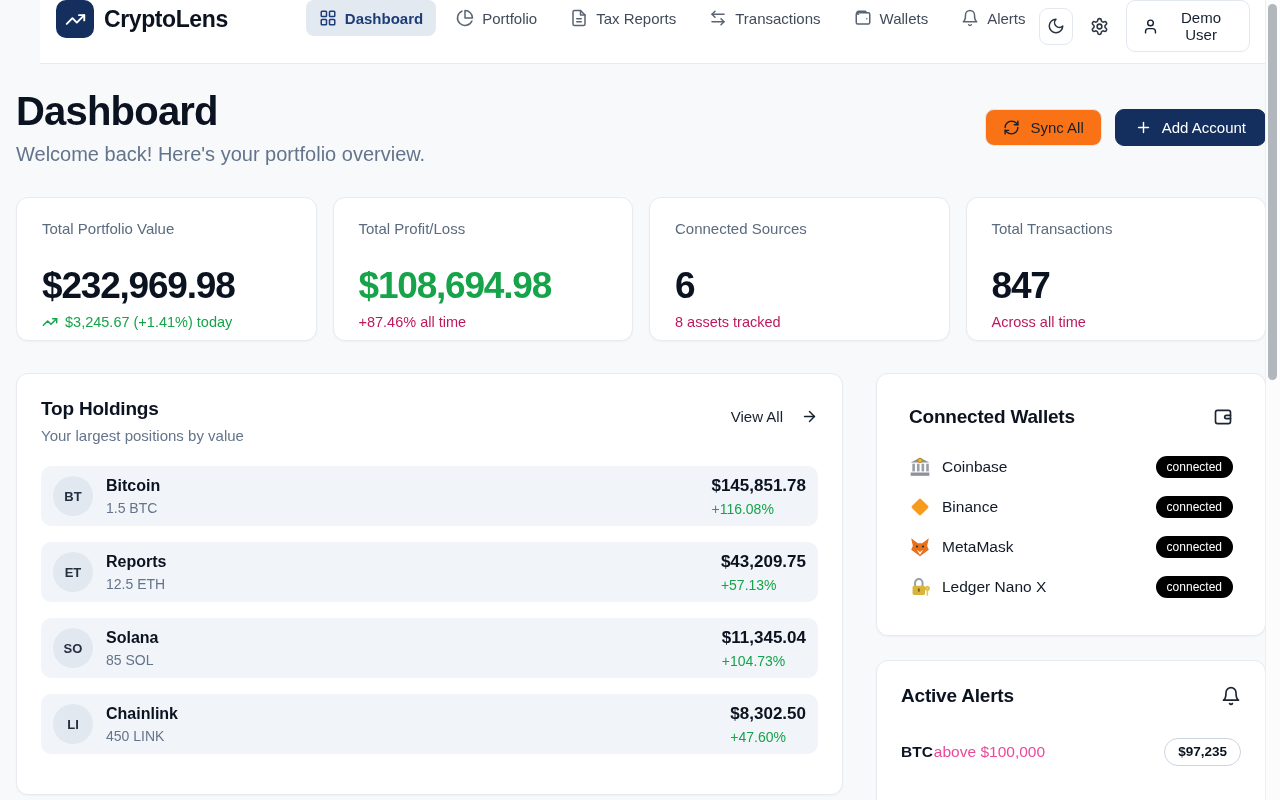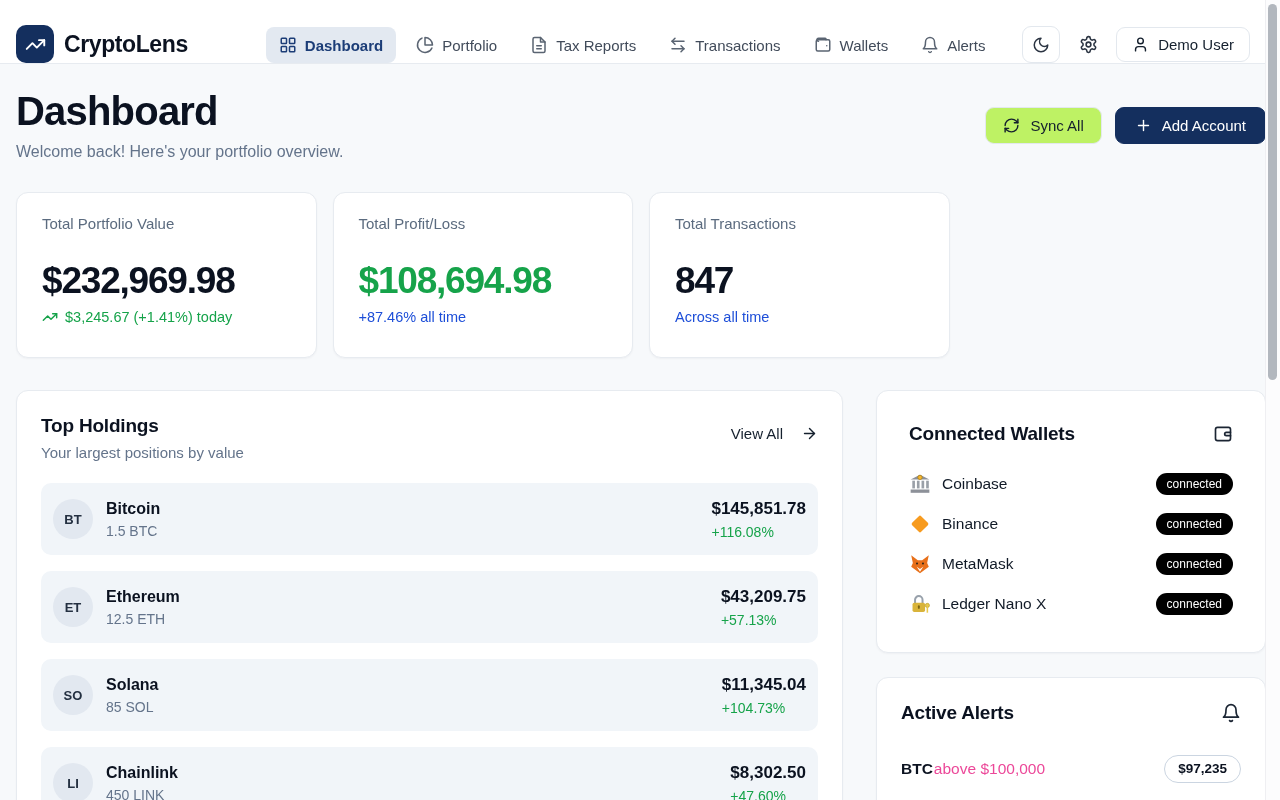--- a/index.html
+++ b/index.html
@@ -9,21 +9,21 @@
     background: #f7f9fb;
     color: #0f172a;
     overflow: hidden;
     position: relative;
   }
   svg { display:block; }
 
   
   .topnav {
     height: 64px; background:#ffffff; border-bottom:1px solid #e7ebf0;
-    display:flex; align-items:flex-end; padding:0 30px 0 16px;
+    display:flex; align-items:flex-start; padding:0 30px 0 16px;margin-left:40px;
   }
   .brand { display:flex; align-items:center; gap:10px; cursor:pointer; }
   .logo {
     width:38px; height:38px; border-radius:10px; background:#142f5e;
     display:flex; align-items:center; justify-content:center; color:#fff;
   }
   .brand-name { font-size:23px; font-weight:700; letter-spacing:-0.4px; color:#0b1220; }
 
   .nav-items { display:flex; align-items:center; gap:7px; margin-left:78px; }
   .nav-item {
@@ -43,62 +43,62 @@
     display:flex; align-items:center; justify-content:center; color:#2b3442; cursor:pointer; }
   .user-btn {
     display:flex; align-items:center; gap:9px; border:1px solid #e3e8ee; border-radius:9px;
     background:#fff; padding:8px 15px; font-size:15px; font-weight:500; color:#15202e; cursor:pointer;
   }
 
   
   .page { padding:25px 14px 0 16px; }
   .page-header { display:flex; justify-content:space-between; align-items:center; }
   h1.page-title { font-size:40px; font-weight:800; letter-spacing:-0.8px; color:#0b1220; }
-  .page-subtitle { font-size:16px; color:#64748b; margin-top:9px; }
+  .page-subtitle { font-size:20px; color:#64748b; margin-top:9px; }
   .btn-row { display:flex; gap:13px; }
   .btn-outline {
-    background:#bef264; border:1px solid #e3e8ee; border-radius:9px; padding:9px 17px;
+    background:#f97316; border:1px solid #e3e8ee; border-radius:9px; padding:9px 17px;
     font-size:15px; font-weight:500; color:#15202e; display:flex; align-items:center; gap:10px; cursor:pointer;
     font-family:inherit;
   }
   .btn-primary {
     background:#142f5e; border:1px solid #142f5e; border-radius:9px; padding:9px 19px;
     font-size:15px; font-weight:500; color:#ffffff; display:flex; align-items:center; gap:10px; cursor:pointer;
     font-family:inherit;
   }
 
   
   .stats-grid { display:grid; grid-template-columns:repeat(4,1fr); gap:16px; margin-top:31px; }
   .stat-card {
     background:#fff; border:1px solid #e7ebf0; border-radius:12px; padding:22px 25px;
-    height:166px; box-shadow:0 1px 2px rgba(16,24,40,.04);
+    height:144px; box-shadow:0 1px 2px rgba(16,24,40,.04);
   }
   .stat-label { font-size:15px; color:#5b6b7f; }
   .stat-value { font-size:37px; font-weight:800; letter-spacing:-1.2px; margin-top:28px; color:#0b1220; }
   .stat-value.green { color:#16a34a; }
-  .stat-sub { font-size:14.5px; color:#1d4ed8; margin-top:7px; display:flex; align-items:center; gap:7px; }
+  .stat-sub { font-size:14.5px; color:#be185d; margin-top:7px; display:flex; align-items:center; gap:7px; }
   .stat-sub.green { color:#16a34a; }
 
   
   .main-grid { display:grid; grid-template-columns:1fr 390px; gap:33px; margin-top:32px; align-items:start; }
   .card {
     background:#fff; border:1px solid #e7ebf0; border-radius:12px;
     box-shadow:0 1px 2px rgba(16,24,40,.04);
   }
 
   
   .holdings-card { padding:24px; }
   .holdings-header { display:flex; justify-content:space-between; align-items:flex-start; margin-bottom:22px; }
   .card-title { font-size:19px; font-weight:700; letter-spacing:-0.2px; color:#0b1220; }
   .card-subtitle { font-size:15px; color:#64748b; margin-top:7px; }
   .view-all { display:flex; align-items:center; gap:18px; font-size:15px; font-weight:500;
     color:#15202e; margin-top:10px; cursor:pointer; }
   .holding-row {
     display:flex; align-items:center; background:#f1f5f9; border-radius:10px;
-    padding:6px 12px; margin-bottom:16px; height:72px; cursor:pointer;
+    padding:6px 12px; margin-bottom:16px; height:60px; cursor:pointer;
   }
   .avatar {
     width:40px; height:40px; border-radius:50%; background:#e2e8f0; flex:none;
     display:flex; align-items:center; justify-content:center;
     font-size:13px; font-weight:700; color:#243041;
   }
   .holding-info { margin-left:13px; }
   .holding-name { font-size:16px; font-weight:600; color:#0b1220; }
   .holding-amount { font-size:14px; color:#64748b; margin-top:5px; }
   .holding-right { margin-left:auto; text-align:left; }
@@ -288,20 +288,25 @@
         </span>
         <span>$3,245.67 (+1.41%) today</span>
       </div>
     </div>
     <div class="stat-card">
       <div class="stat-label">Total Profit/Loss</div>
       <div class="stat-value green">$108,694.98</div>
       <div class="stat-sub">+87.46% all time</div>
     </div>
     <div class="stat-card">
+      <div class="stat-label">Connected Sources</div>
+      <div class="stat-value">6</div>
+      <div class="stat-sub">8 assets tracked</div>
+    </div>
+    <div class="stat-card">
       <div class="stat-label">Total Transactions</div>
       <div class="stat-value">847</div>
       <div class="stat-sub">Across all time</div>
     </div>
   </div>
 
   <div class="main-grid">
 
     <section class="card holdings-card">
       <div class="holdings-header">
@@ -328,21 +333,21 @@
         </div>
         <div class="holding-right">
           <div class="holding-value">$145,851.78</div>
           <div class="holding-change">+116.08%</div>
         </div>
       </div>
 
       <div class="holding-row">
         <div class="avatar">ET</div>
         <div class="holding-info">
-          <div class="holding-name">Ethereum</div>
+          <div class="holding-name">Reports</div>
           <div class="holding-amount">12.5 ETH</div>
         </div>
         <div class="holding-right">
           <div class="holding-value">$43,209.75</div>
           <div class="holding-change">+57.13%</div>
         </div>
       </div>
 
       <div class="holding-row">
         <div class="avatar">SO</div>

